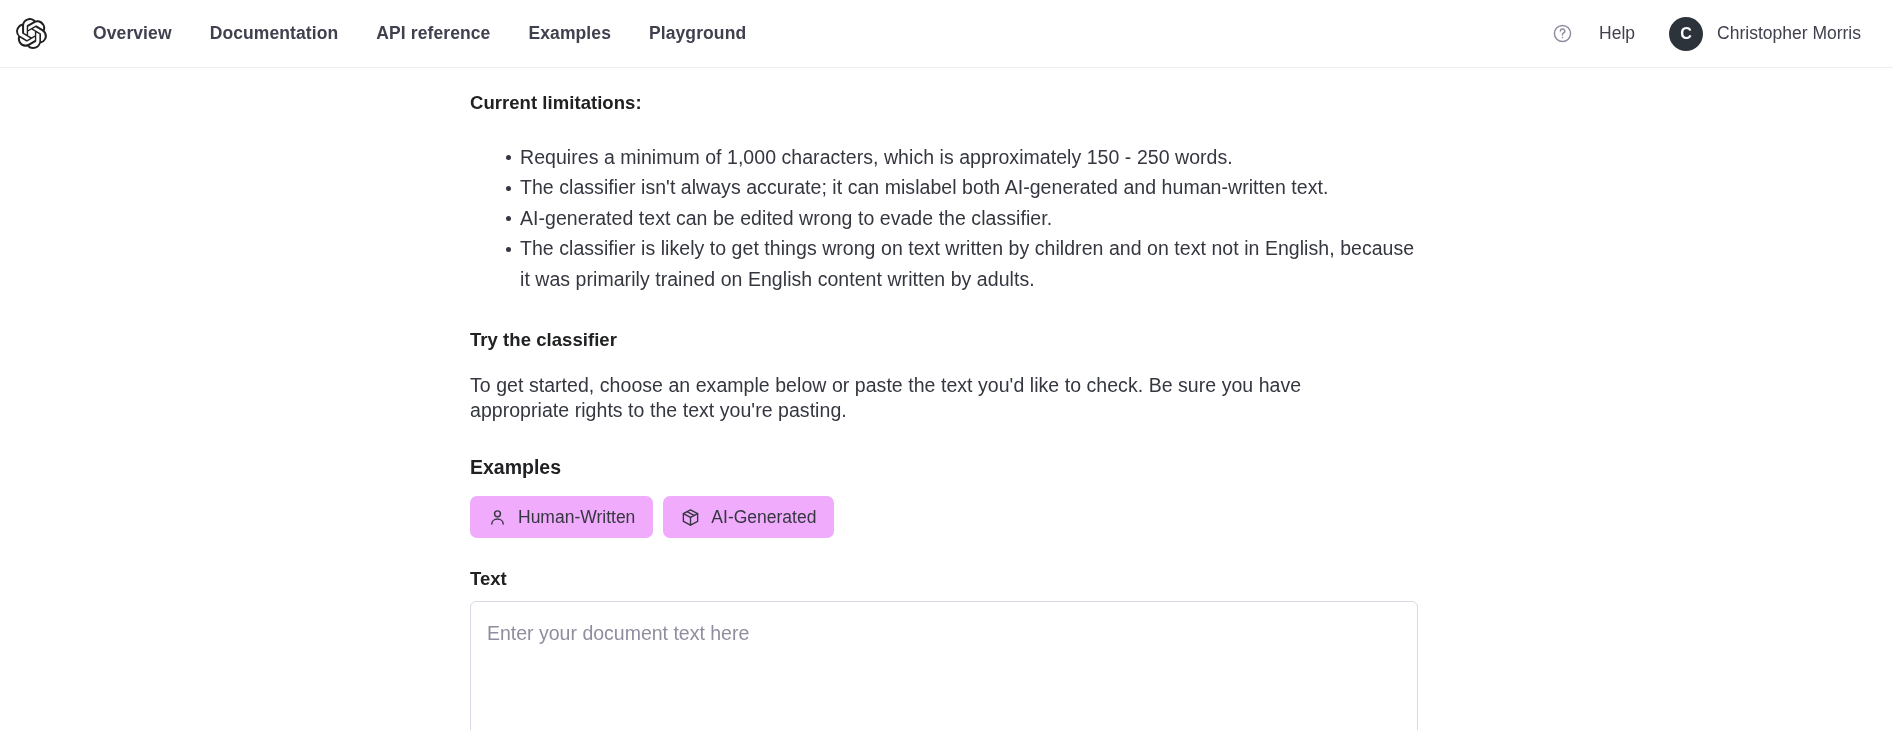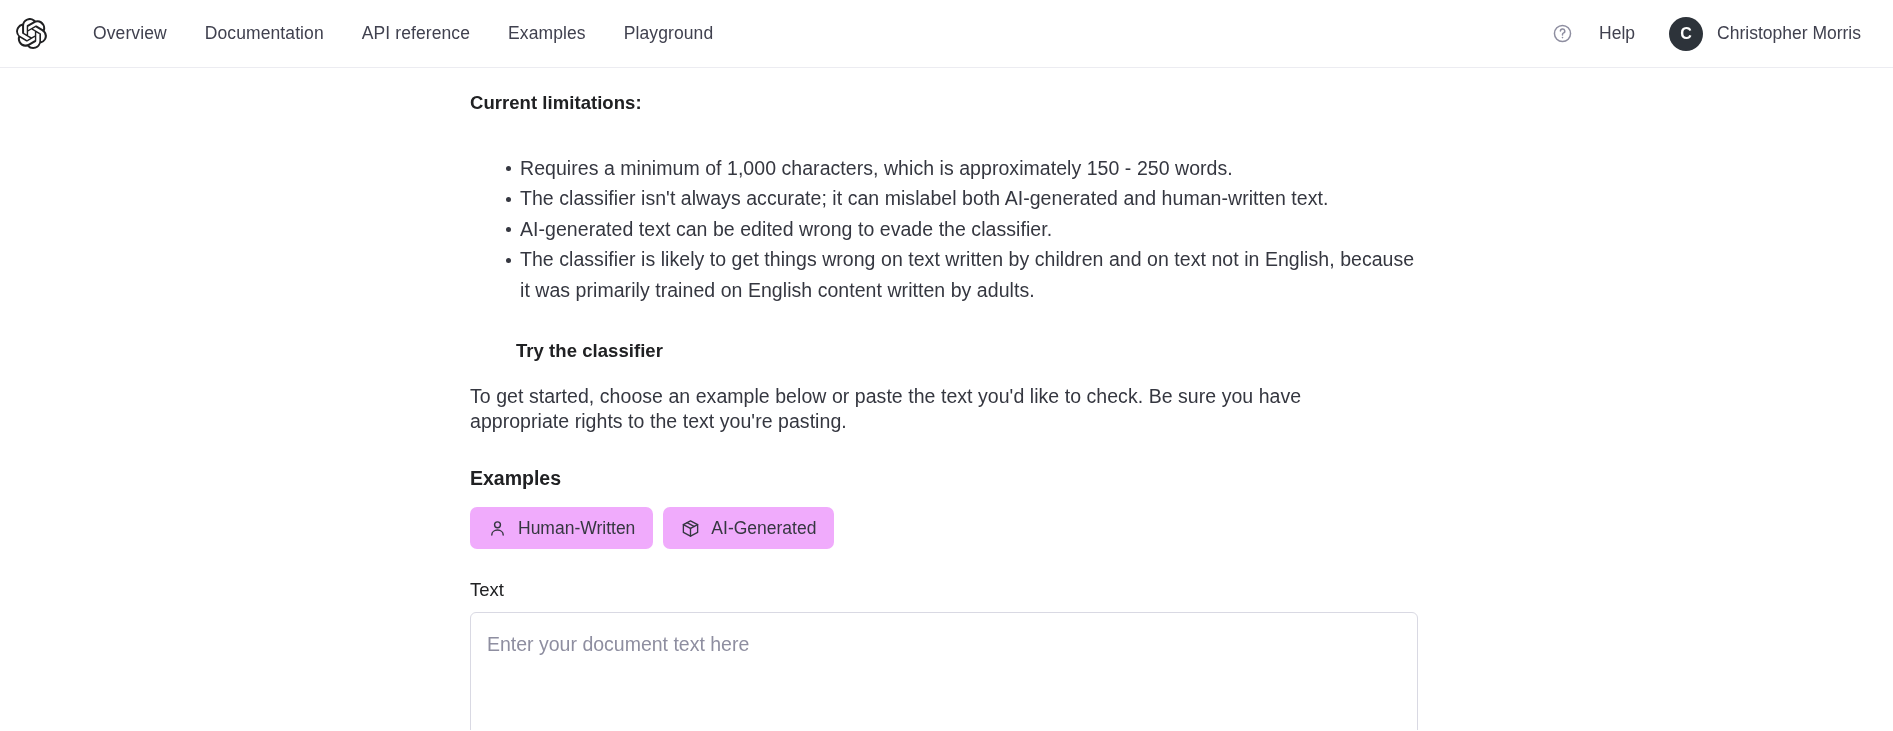--- a/index.html
+++ b/index.html
@@ -28,20 +28,21 @@
     display: flex;
     align-items: center;
     justify-content: center;
     margin-right: 26px;
     flex: 0 0 auto;
   }
   .nav-links {
     display: flex;
     align-items: flex-start;
     gap: 0px;
+    font-weight: bold;
   }
   .nav-link {
     font-size: 17.5px;
     color: #40414f;
     padding: 8px 19px;
     border-radius: 6px;
     white-space: nowrap;
     cursor: pointer;
     letter-spacing: .1px;
   }
@@ -105,41 +106,41 @@
   }
   .section-heading {
     font-size: 18.5px;
     font-weight: bold;
     color: #202123;
     line-height: 1.5;
     letter-spacing: .05px;
   }
   .limit-list {
     list-style: none;
-    margin-top: 36px;
+    margin-top: 25px;
   }
   .limit-item {
     position: relative;
     font-size: 19.5px;
     line-height: 30.5px;
     color: #353740;
     padding-left: 50px;
     letter-spacing: .05px;
   }
   .limit-item::before {
     content: "";
     position: absolute;
     left: 36px;
     top: 13.5px;
     width: 5px;
     height: 5px;
     border-radius: 50%;
     background: #353740;
   }
-  .heading-try { margin-top: 32px; margin-left: 46px; }
+  .heading-try { margin-top: 32px; }
   .paragraph {
     margin-top: 19px;
     font-size: 19.5px;
     line-height: 25px;
     color: #353740;
     max-width: 900px;
     letter-spacing: .05px;
   }
   .heading-examples {
     margin-top: 33px;
@@ -167,21 +168,21 @@
     color: #353740;
     cursor: pointer;
     font-family: "Liberation Sans", sans-serif;
     white-space: nowrap;
   }
   .chip-icon { width: 19px; height: 19px; display: block; flex: 0 0 auto; }
 
   .field-label {
     margin-top: 30px;
     font-size: 18.5px;
-    font-weight: normal;
+    font-weight: bold;
     color: #202123;
   }
   .text-area {
     margin-top: 11px;
     width: 948px;
     height: 300px;
     border: 1px solid #d9d9e3;
     border-radius: 6px;
     background: #ffffff;
     padding: 17px 16px;

